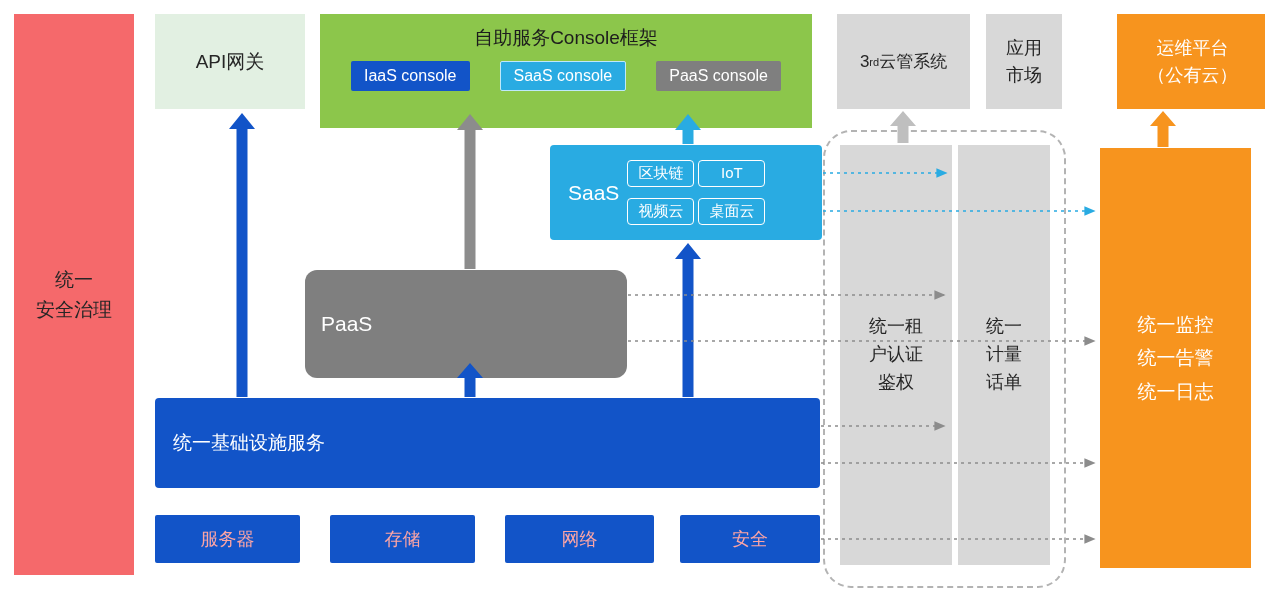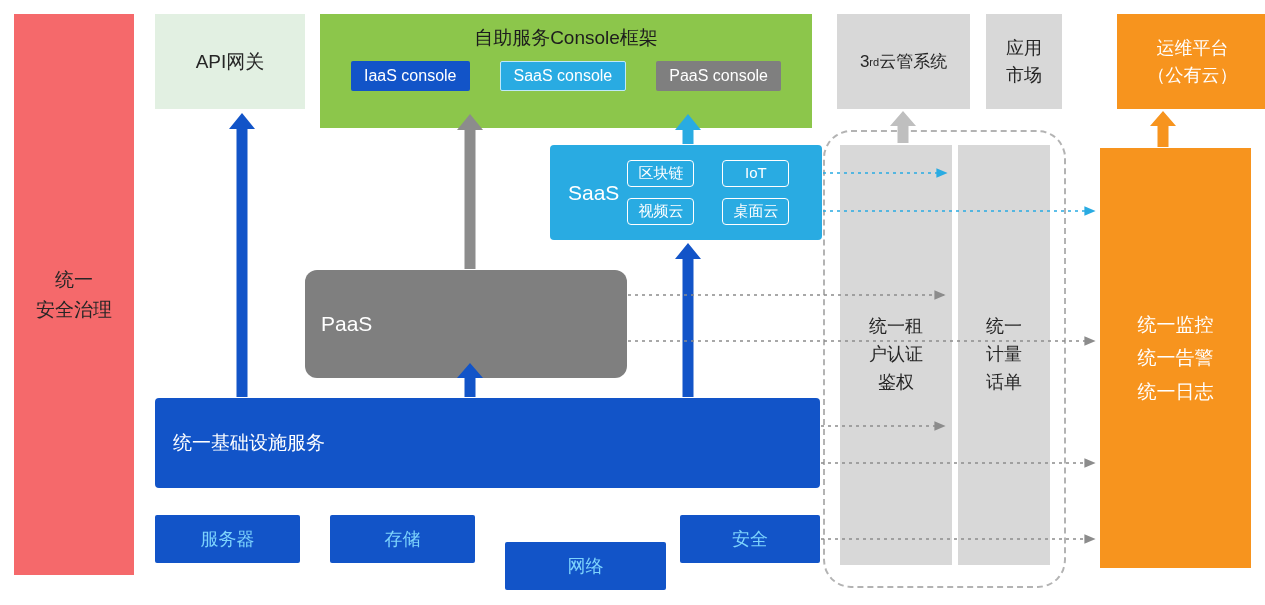--- a/index.html
+++ b/index.html
@@ -23,38 +23,38 @@
   .btn-1 { background:#7F7F7F; }
   .btn-2 { background:#29ABE2; border:1px solid #BFE9FA; }
 
   #third-party { left:837px; top:14px; width:133px; height:95px; background:#D8D8D8; color:#262626; font-size:17px; }
   #third-party sup { font-size:11px; line-height:0; }
   #app-market { left:986px; top:14px; width:76px; height:95px; background:#D8D8D8; color:#262626; font-size:18px; line-height:1.5; }
   #om-platform { left:1100px; top:14px; width:151px; height:95px; background:#F7941E; color:#fff; font-size:18px; line-height:1.5;margin-left:17px; }
 
   #saas-box { left:550px; top:145px; width:272px; height:95px; background:#29ABE2; border-radius:4px; display:flex; align-items:center; padding:0 14px 0 18px; }
   #saas-box .lbl { color:#fff; font-size:21px; margin-right:8px; }
-  .chip-grid-2 { display:grid; grid-template-columns:repeat(2, auto); gap:11px 28px; }
+  .chip-grid-2 { display:grid; grid-template-columns:repeat(2, auto); gap:11px 4px; }
   .chip { border:1.5px solid #fff; border-radius:4px; color:#fff; text-align:center; white-space:nowrap; }
   .saas-chip { font-size:15px; padding:3px 10px; min-width:56px; }
 
   #paas-box { left:305px; top:270px; width:322px; height:108px; background:#7F7F7F; border-radius:12px; display:flex; align-items:center; padding:0 12px 0 16px; }
   #paas-box .lbl { color:#fff; font-size:21px; margin-right:16px; }
   .chip-grid-3 { display:grid; grid-template-columns:repeat(3, auto); gap:10px 9px; }
   .paas-chip { font-size:14px; padding:2px 7px; min-width:50px; }
 
   #iaas-box { left:155px; top:398px; width:665px; height:90px; background:#1254C8; border-radius:4px; display:flex; align-items:center; padding:0 18px; }
   #iaas-box .lbl { color:#fff; font-size:19px; margin-right:20px; white-space:nowrap; }
   .iaas-chips { display:flex; gap:18px; }
   .iaas-chip { font-size:17px; padding:5px 15px; border-radius:5px; min-width:78px; }
 
-  .hw-box { top:515px; height:48px; background:#1254C8; color:#7dd3fc; font-size:18px; border-radius:2px; }
+  .hw-box { top:515px; height:48px; background:#1254C8; color:#fca5a5; font-size:18px; border-radius:2px; }
   #hw-0 { left:155px; width:145px; }
   #hw-1 { left:330px; width:145px; }
-  #hw-2 { left:505px; width:161px;margin-top:27px; }
+  #hw-2 { left:505px; width:149px; }
   #hw-3 { left:680px; width:140px; }
 
   #dashed-box { left:823px; top:130px; width:243px; height:458px; border:2px dashed #B3B3B3; border-radius:28px; }
   #auth-bar { left:840px; top:145px; width:112px; height:420px; background:#D8D8D8; color:#262626; font-size:18px; line-height:1.55; }
   #meter-bar { left:958px; top:145px; width:92px; height:420px; background:#D8D8D8; color:#262626; font-size:18px; line-height:1.55; }
   #monitor-bar { left:1100px; top:148px; width:151px; height:420px; background:#F7941E; color:#fff; font-size:19px; line-height:1.75; }
 
   #arrows { left:0; top:0; width:1265px; height:605px; pointer-events:none; }
 </style>
 </head>

